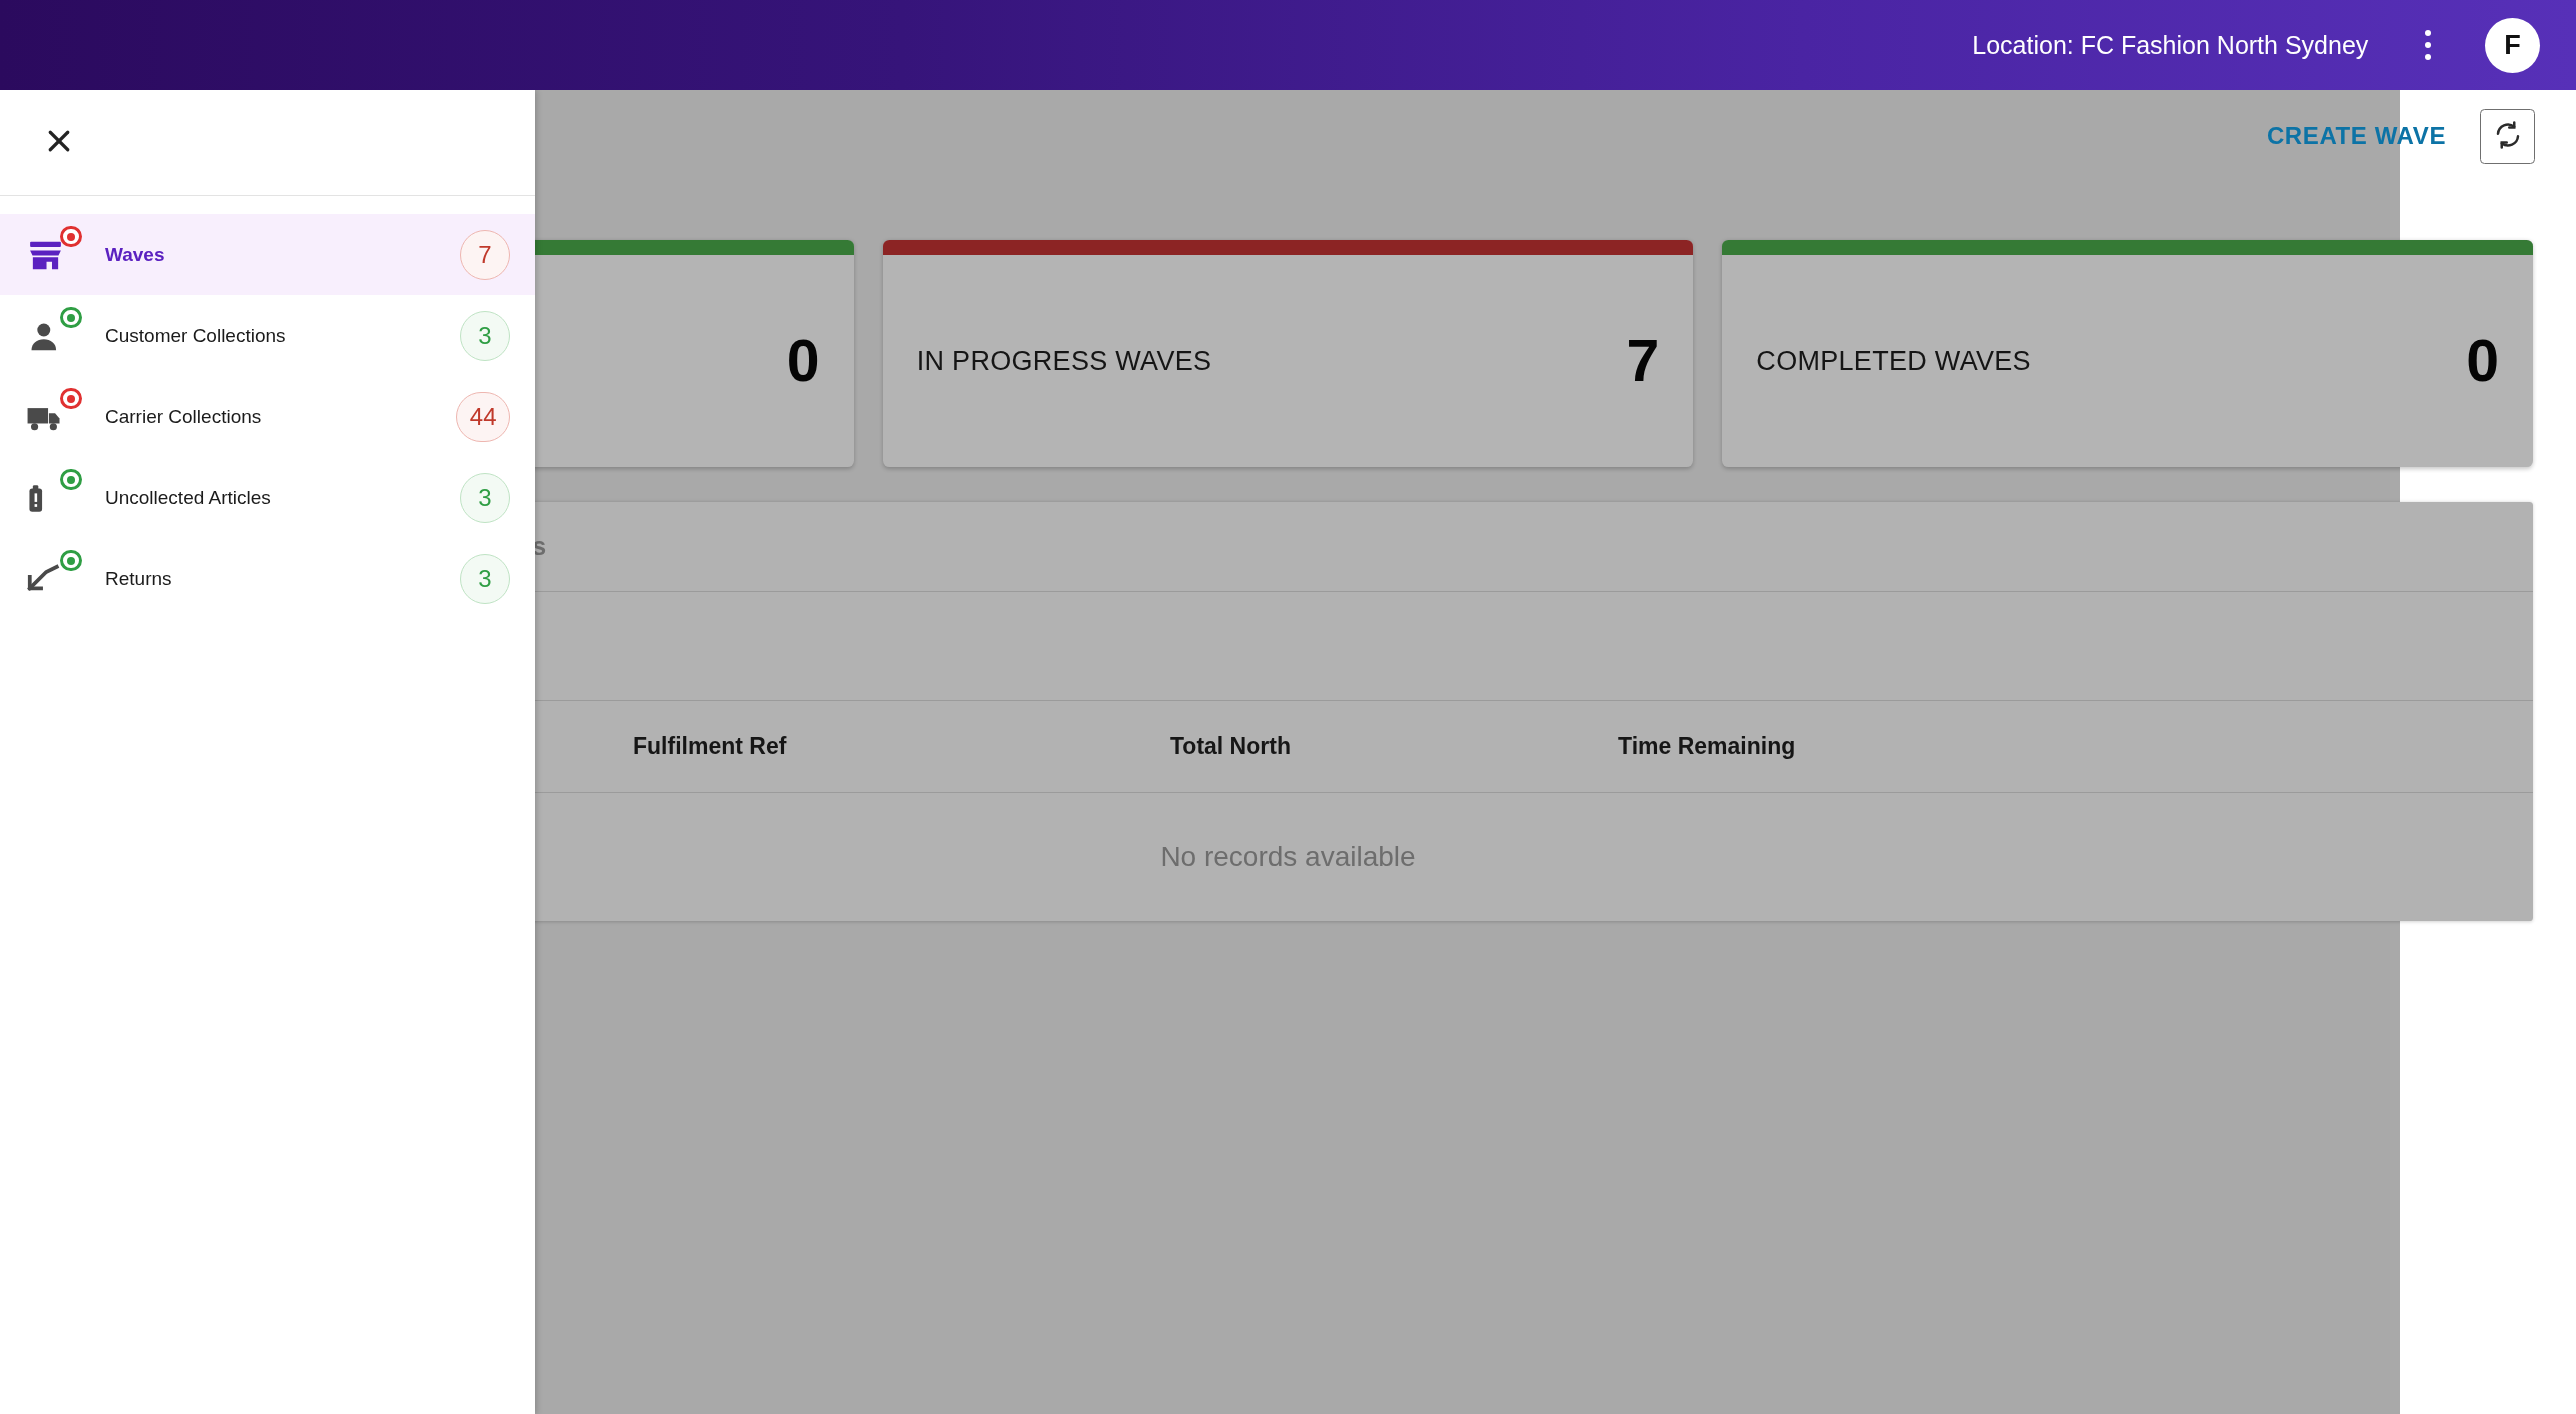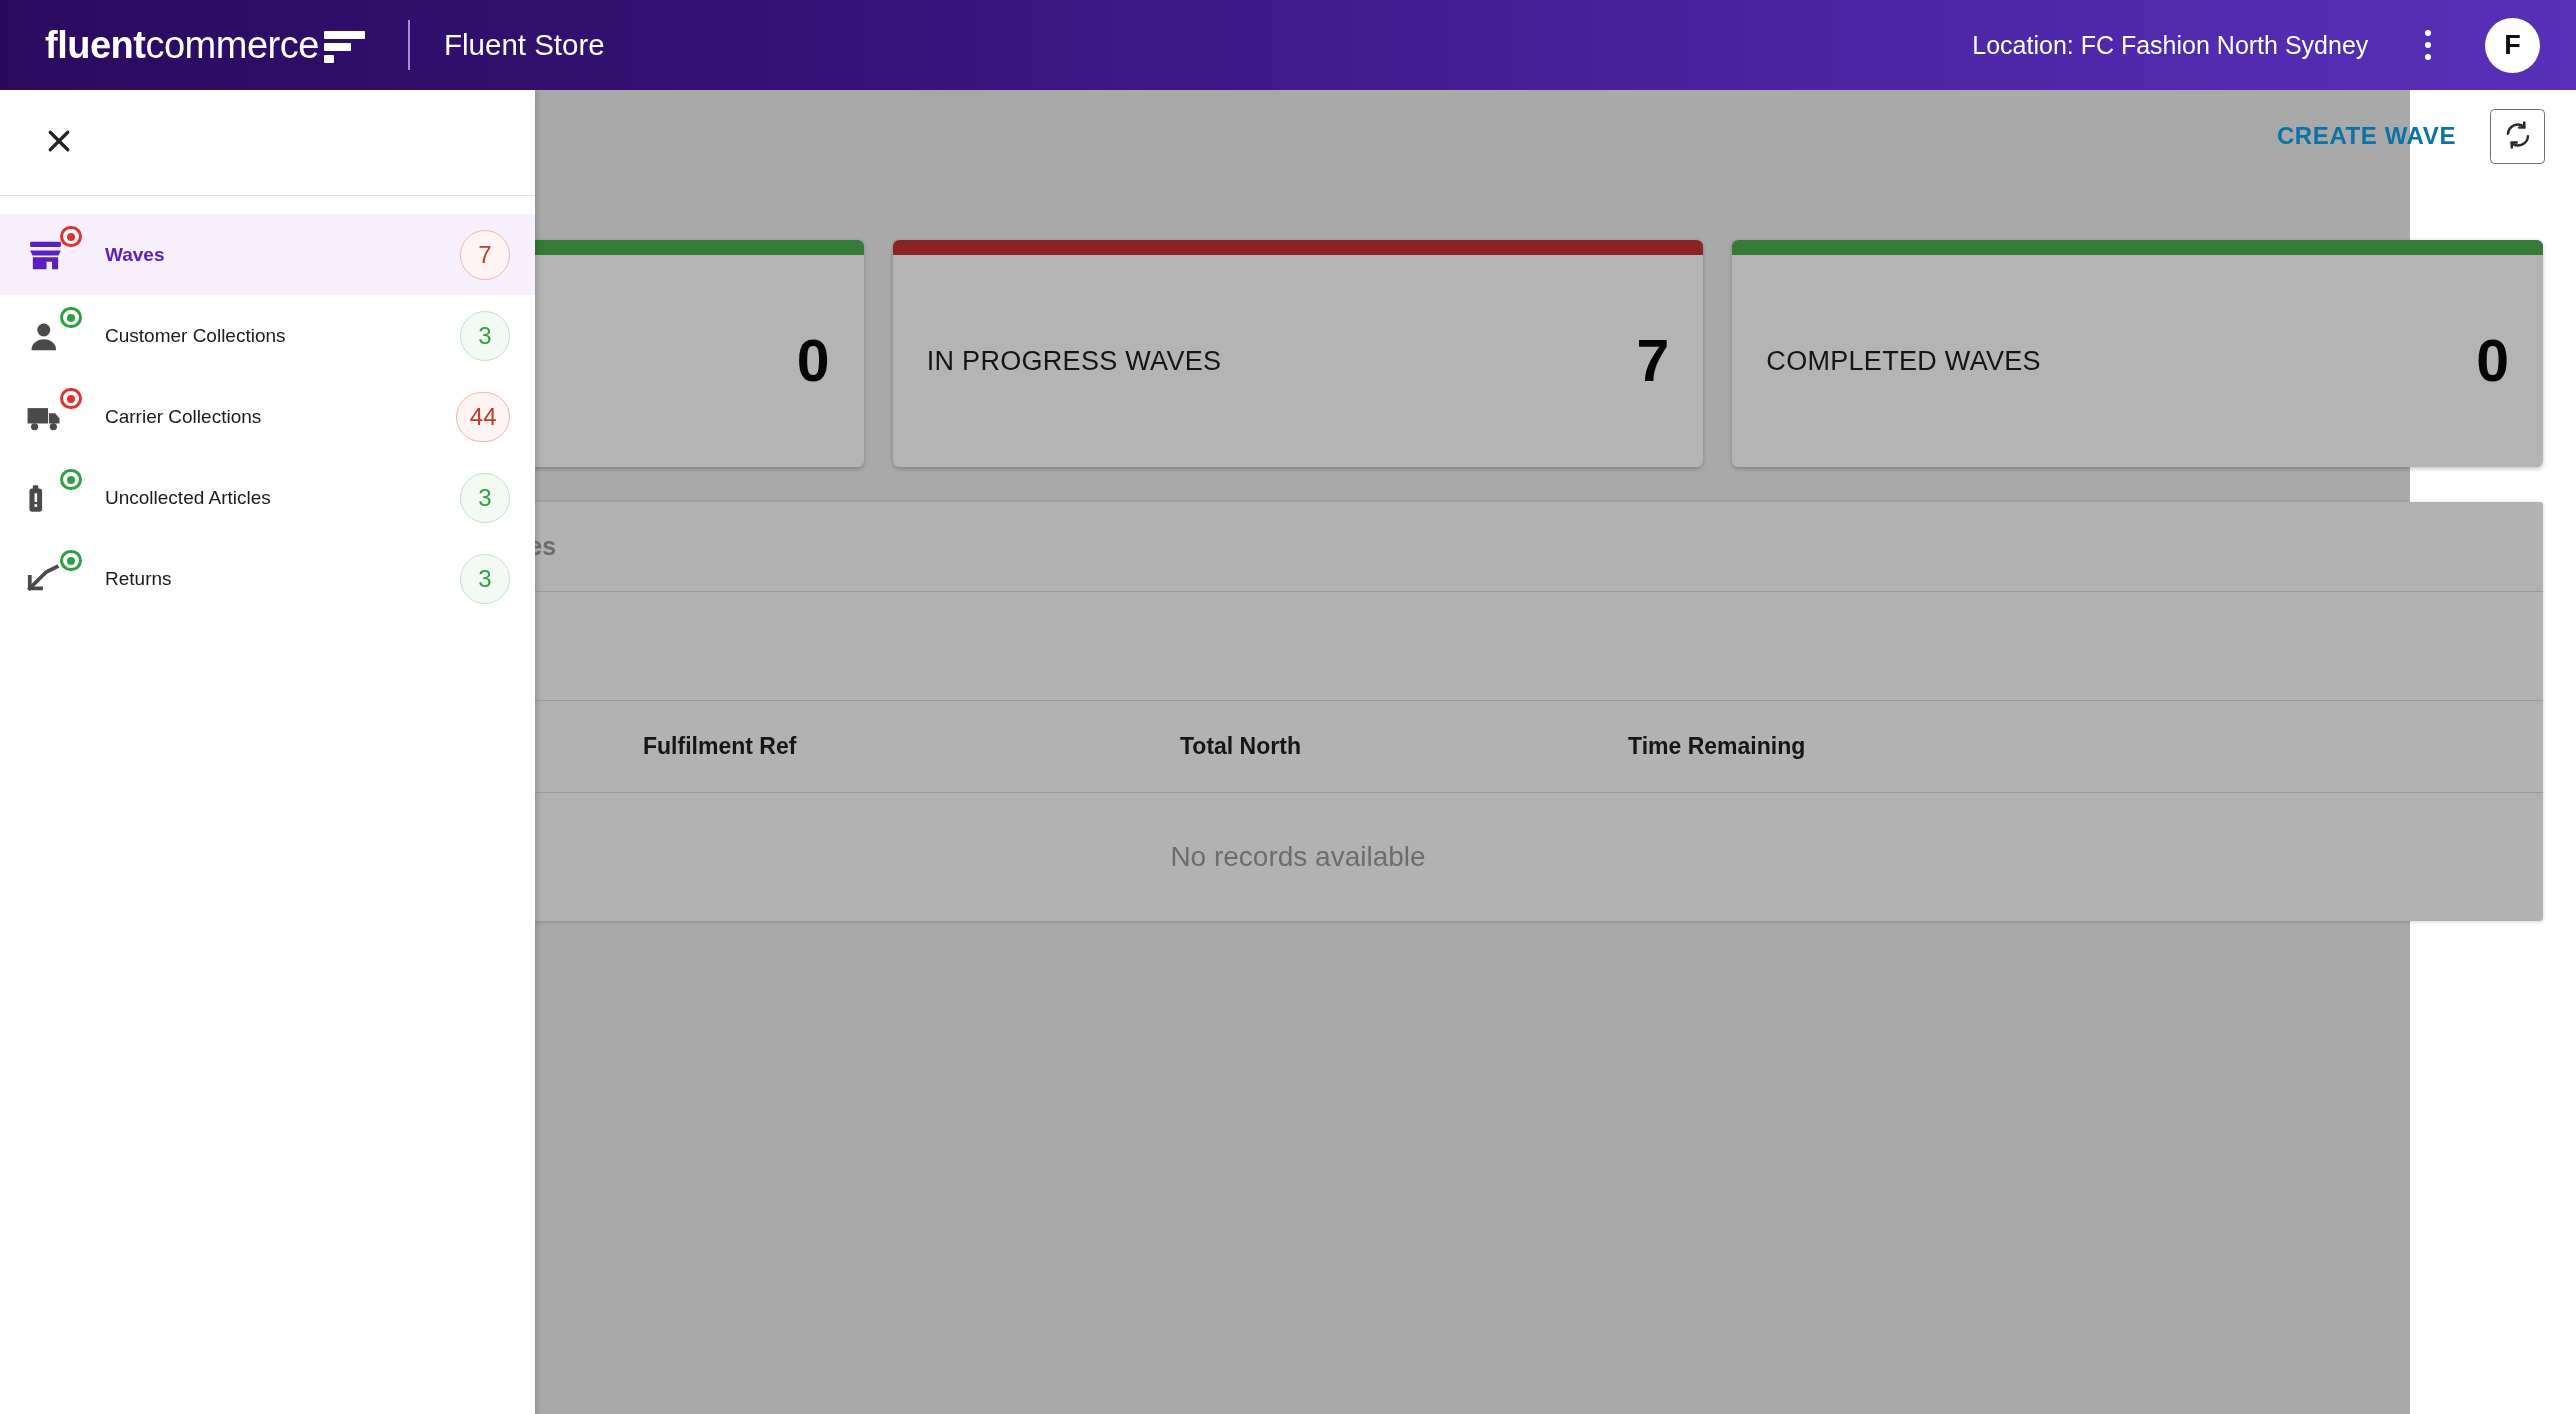--- a/index.html
+++ b/index.html
@@ -41,21 +41,21 @@
            align-items: center; justify-content: center; gap: 5.4px; cursor: pointer; }
   .kebab span { width: 6.3px; height: 6.3px; border-radius: 50%; background: #ffffff; display: block; }
   .avatar {
     width: 55px; height: 55px; border-radius: 50%; background: #ffffff; color: #111;
     display: flex; align-items: center; justify-content: center;
     font-size: 27px; font-weight: bold; margin-left: 19.7px; cursor: pointer;
   }
 
   
   .content {
-    position: absolute; left: 10px; top: 90px; width: 2400px; height: 1325px;
+    position: absolute; left: 0; top: 90px; width: 2400px; height: 1325px;
     background: #a9a9a9; z-index: 10;
   }
   .toolbar {
     position: absolute; left: 0; top: 0; width: 2576px; height: 92px;
     display: flex; align-items: center; justify-content: flex-end; padding-right: 41px;
   }
   .create-wave {
     color: #0c73a6; font-size: 24px; font-weight: bold; letter-spacing: 0.6px;
     background: none; border: none; cursor: pointer; font-family: inherit;
     padding: 9px 16px;
@@ -147,33 +147,20 @@
   .dot-amber i { background: #f08c00; }
   .dot-green { border-color: #2f9e44; }
   .dot-green i { background: #2f9e44; }
 </style>
 </head>
 <body>
 
 <div id="root">
 
   <div class="appbar">
-    <div class="brand-wrap">
-      <div class="brand-logo">
-        <span class="b-bold">fluent</span>
-          <span class="b-light">commerce</span>
-        <span class="logo-bars">
-            <i></i>
-            <i></i>
-            <i></i>
-          </span>
-      </div>
-      <div class="brand-divider"></div>
-      <div class="app-title">Fluent Store</div>
-    </div>
 
     <div class="appbar-right">
       <div class="location-text">Location: FC Fashion North Sydney</div>
       <div class="kebab">
           <span></span>
           <span></span>
           <span></span>
         </div>
       <div class="avatar">F</div>
     </div>

